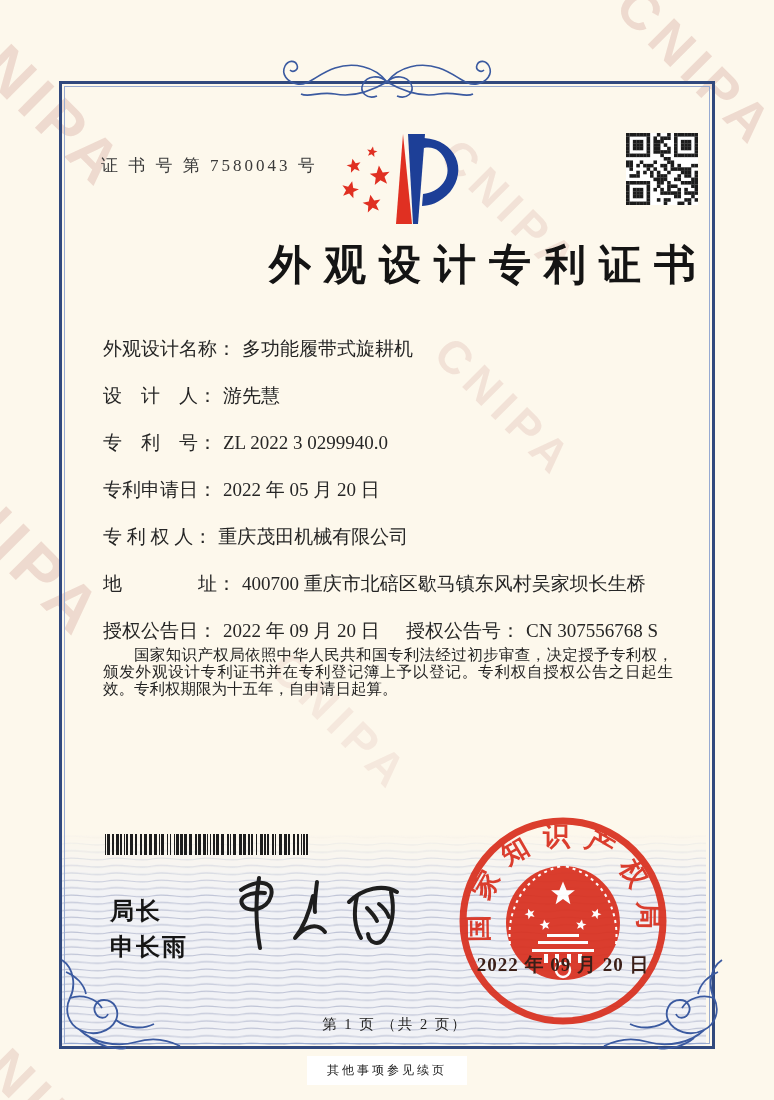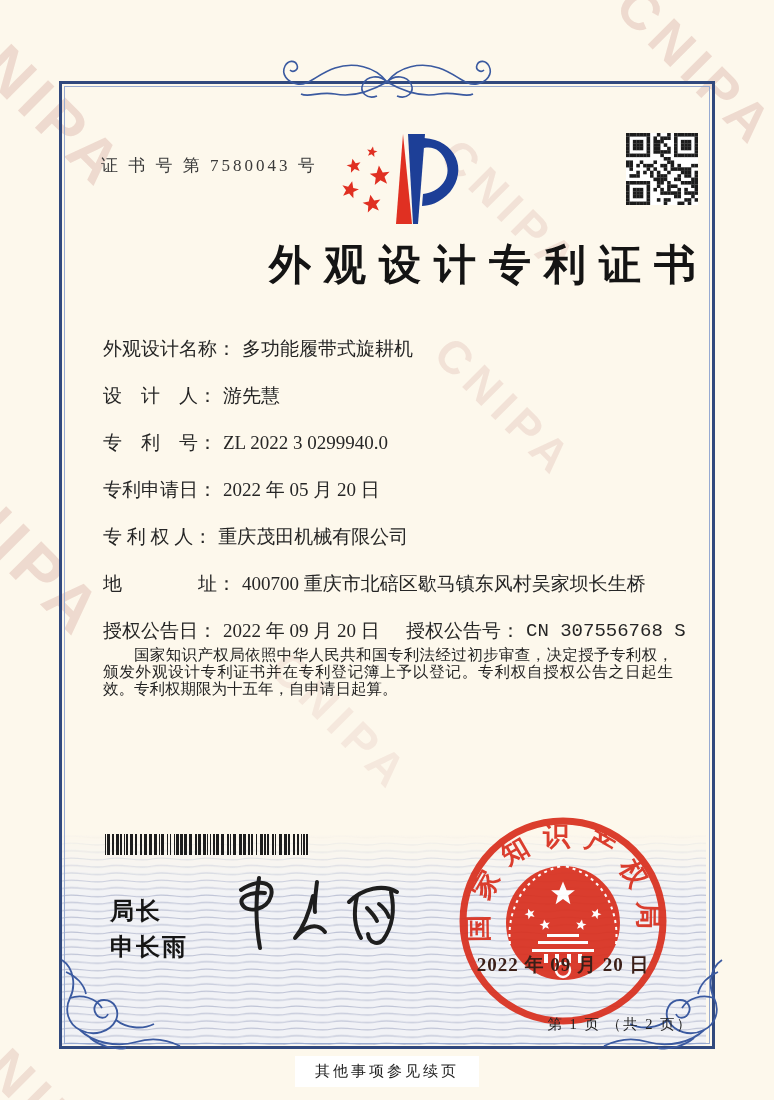--- a/index.html
+++ b/index.html
@@ -36,45 +36,45 @@
   .qr rect{fill:#1c1c1c;}
 
   .title{position:absolute;left:59px;top:237px;width:650px;text-align:right;
          font-size:42px;font-weight:700;color:#141414;letter-spacing:13px;padding-left:13px;box-sizing:border-box;}
 
   .fields{position:absolute;left:103px;top:325px;width:576px;}
   .field-row{position:relative;height:47px;display:flex;align-items:center;
              font-size:19px;color:#262626;white-space:nowrap;}
   .field-label{flex:none;}
   .field-value{margin-left:6px;}
-  .grant-pair{position:absolute;left:303px;top:0;height:47px;display:flex;align-items:center;font-family:Liberation Mono, monospace;}
+  .grant-pair{position:absolute;left:303px;top:0;height:47px;display:flex;align-items:center;}
 
   .paras{position:absolute;left:103px;top:646px;width:570px;font-size:15.5px;
          line-height:17px;color:#242424;text-align:justify;}
   .paras p{margin:0;text-indent:2em;}
 
   
   .band{position:absolute;left:62px;top:833px;width:644px;height:212px;}
 
   .barcode{position:absolute;left:105px;top:834px;width:205px;height:21px;}
   .barcode rect{fill:#1d1d1d;}
 
   .signer{position:absolute;left:110px;top:893px;font-size:24px;color:#151515;font-weight:600;}
   .signer div{height:36px;line-height:36px;letter-spacing:2px;}
   .sig{position:absolute;left:225px;top:868px;}
   .sig path{fill:none;stroke:#1e1e1e;stroke-width:4;stroke-linecap:round;stroke-linejoin:round;}
 
   .seal{position:absolute;left:452px;top:810px;opacity:.93;}
   .seal-date{position:absolute;left:452px;top:952px;width:222px;text-align:center;
              font-size:19px;font-weight:700;color:#3a1f18;letter-spacing:1px;white-space:nowrap;}
 
-  .page-info{position:absolute;left:43px;top:1015px;width:650px;text-align:right;
+  .page-info{position:absolute;left:70px;top:1015px;width:650px;text-align:center;
              font-size:14.5px;letter-spacing:2px;color:#222;}
   .cont-note{position:absolute;left:50%;transform:translateX(-50%);top:1056px;
-             background:#ffffff;padding:6px 20px;font-size:15px;letter-spacing:3px;color:#222;white-space:nowrap;}
+             background:#ffffff;padding:6px 20px;font-size:12px;letter-spacing:3px;color:#222;white-space:nowrap;}
 </style>
 </head>
 <body>
 
 <div class="page">
 
   <span class="wm wm1">CNIPA</span>
   <span class="wm wm2">CNIPA</span>
   <span class="wm wm3">CNIPA</span>
   <span class="wm wm4">CNIPA</span>

